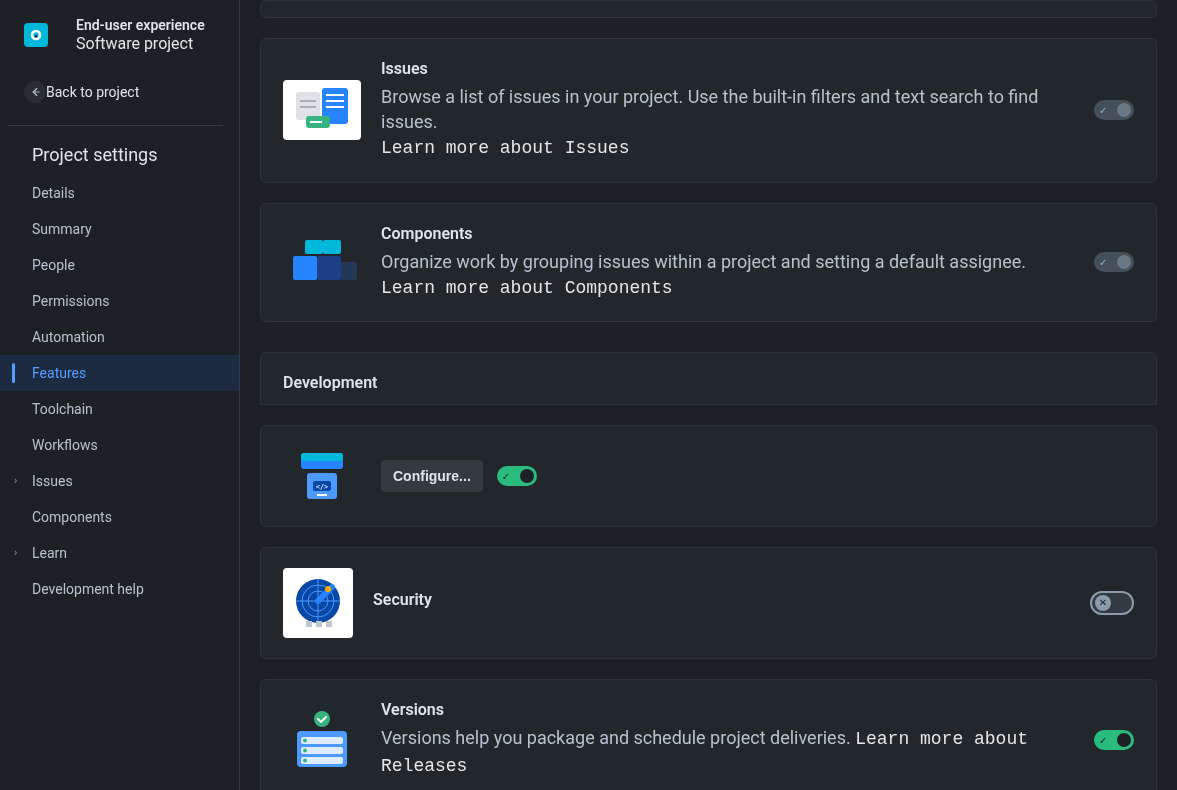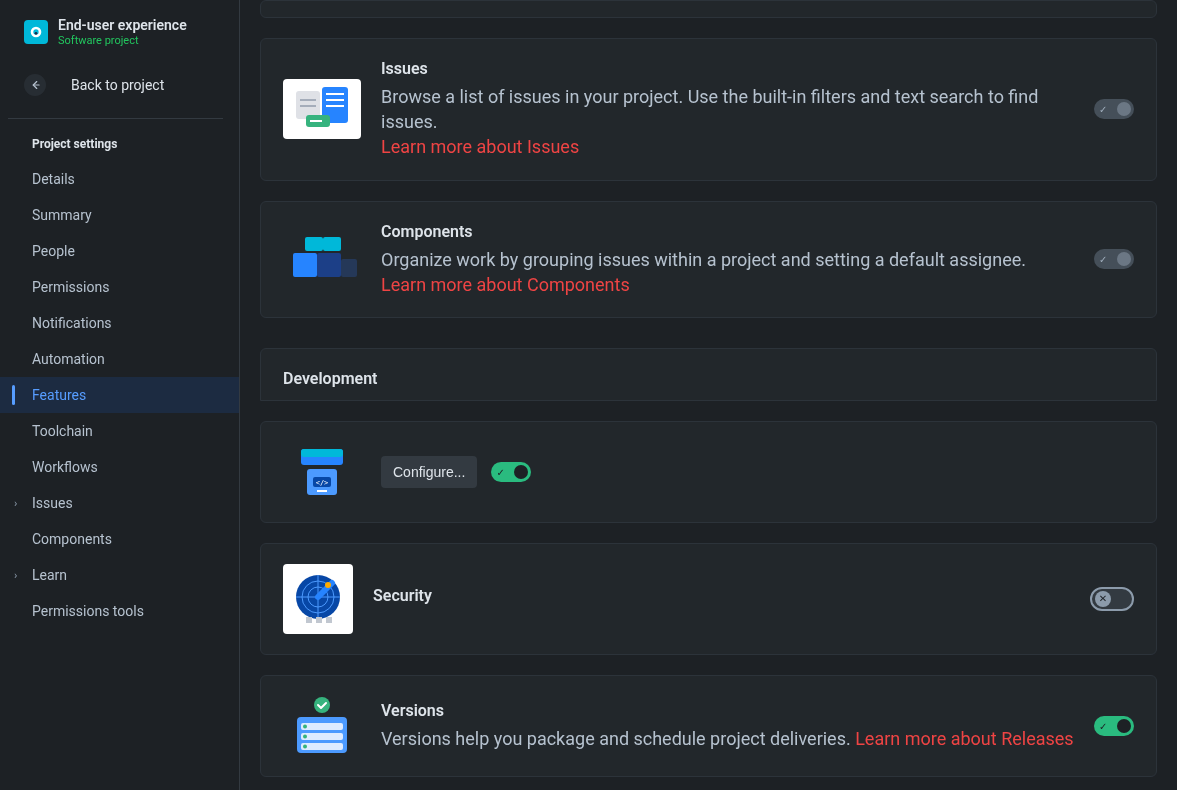--- a/index.html
+++ b/index.html
@@ -17,66 +17,66 @@
     background: #1d2125;
     border-right: 1px solid #333a41;
     padding: 8px 0;
     flex-shrink: 0;
     overflow-y: auto;
   }
   .project-header {
     display: flex;
     align-items: center;
     padding: 8px 16px 12px 24px;
-    gap: 10px;
+    gap: 28px;
   }
   .project-avatar {
     width: 24px;
     height: 24px;
     background: #00b8d9;
     border-radius: 4px;
     display: flex;
     align-items: center;
     justify-content: center;
     flex-shrink: 0;
   }
   .project-avatar svg { width: 16px; height: 16px; }
   .project-info { line-height: 1.3; }
   .project-title {
     font-weight: 600;
     color: #dee4ea;
     font-size: 14px;
   }
   .project-subtitle {
-    font-size: 11px;
-    color: #22c55e;
+    font-size: 16px;
+    color: #e5e5e5;
   }
   .back-link {
     display: flex;
     align-items: center;
-    gap: 25px;
+    gap: 0;
     padding: 14px 24px;
     color: #dee4ea;
     font-size: 14px;
     cursor: pointer;
   }
   .back-icon {
     width: 22px; height: 22px; border-radius: 50%;
     background: #a1bdd914;
     display: flex; align-items: center; justify-content: center;
   }
   .sidebar-sep {
     height: 1px;
     background: #333a41;
     margin: 8px 16px 8px 8px;
   }
   .sidebar-heading {
-    font-weight: 700;
-    color: #dee4ea;
-    font-size: 12px;
+    font-weight: 400;
+    color: #dee4ea;
+    font-size: 18px;
     padding: 10px 16px 10px 32px;
   }
   .nav-item {
     display: flex;
     align-items: center;
     padding: 10px 16px 10px 32px;
     font-size: 14px;
     color: #b6c2cf;
     cursor: pointer;
     position: relative;
@@ -151,36 +151,36 @@
     font-size: 16px;
     font-weight: 600;
     color: #dee4ea;
     margin-bottom: 6px;
   }
   .feature-desc {
     font-size: 18px;
     color: #b6c2cf;
     line-height: 1.4;
   }
-  .feature-desc .link { color: #ef4444; cursor: pointer; }
+  .feature-desc .link { color: #e5e5e5; cursor: pointer; font-family: Liberation Mono, monospace; }
   .feature-actions {
     display: flex;
     align-items: center;
     gap: 14px;
     flex-shrink: 0;
   }
   .configure-btn {
     background: #333a41;
     color: #dee4ea;
     border: none;
     padding: 8px 12px;
     border-radius: 4px;
     font-size: 14px;
     cursor: pointer;
-    font-weight: 400;
+    font-weight: 700;
   }
   .toggle {
     width: 40px;
     height: 20px;
     border-radius: 10px;
     position: relative;
     cursor: pointer;
   }
   .toggle .knob {
     position: absolute;
@@ -246,23 +246,20 @@
   <div class="nav-item">
       <span>Summary</span>
     </div>
   <div class="nav-item">
       <span>People</span>
     </div>
   <div class="nav-item">
       <span>Permissions</span>
     </div>
   <div class="nav-item">
-      <span>Notifications</span>
-    </div>
-  <div class="nav-item">
       <span>Automation</span>
     </div>
   <div class="nav-item active">
       <span>Features</span>
     </div>
   <div class="nav-item">
       <span>Toolchain</span>
     </div>
   <div class="nav-item">
       <span>Workflows</span>
@@ -272,21 +269,21 @@
     <span>Issues</span>
   </div>
   <div class="nav-item">
       <span>Components</span>
     </div>
   <div class="nav-item">
     <span class="chev">›</span>
     <span>Learn</span>
   </div>
   <div class="nav-item">
-      <span>Permissions tools</span>
+      <span>Development help</span>
     </div>
 </div>
 
 <div class="main">
 
   <div class="card-strip"></div>
 
   <div class="feature-card">
     <div class="feature-icon bg-white">
       <svg width="60" height="48" viewBox="0 0 60 48">

